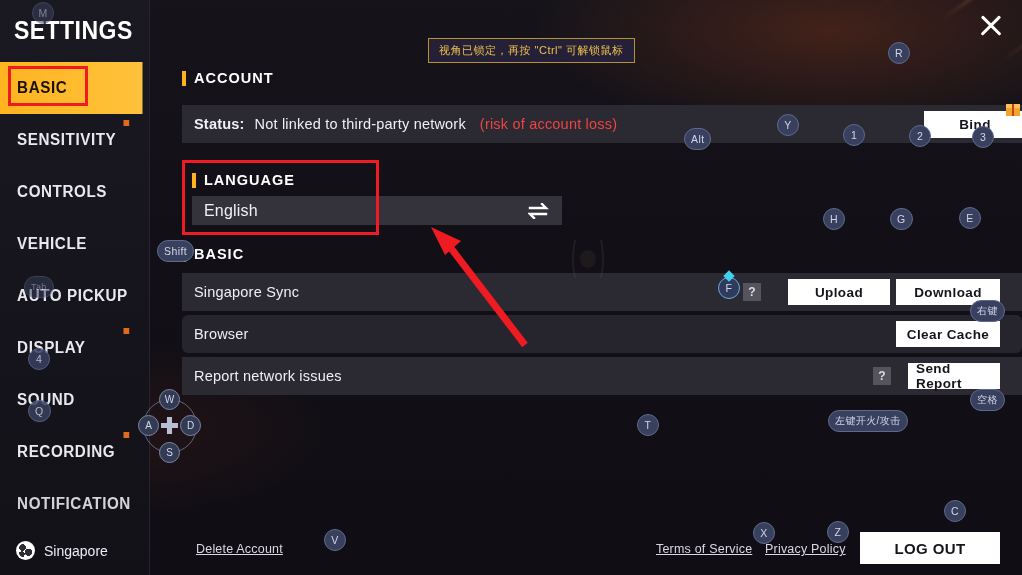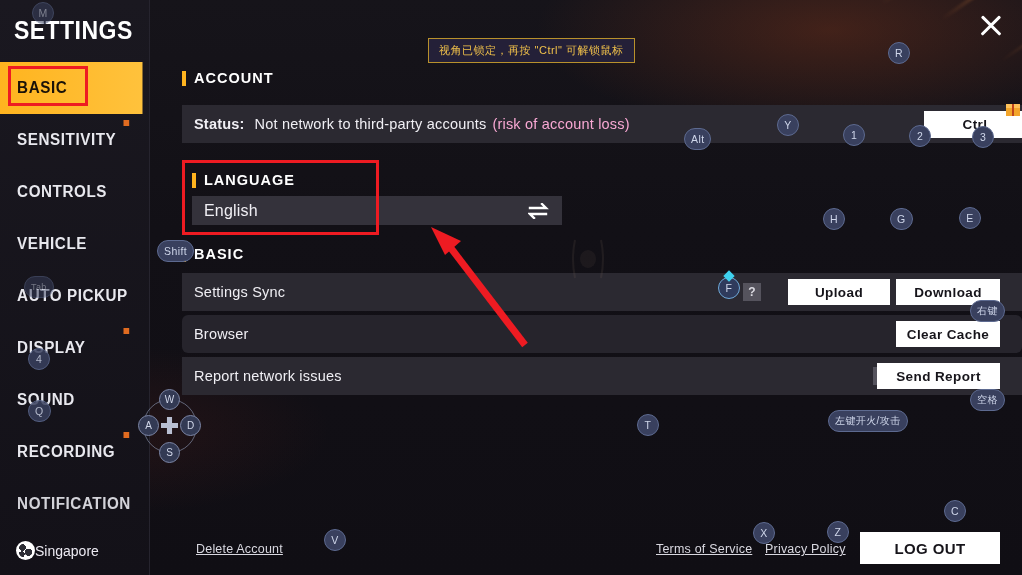--- a/index.html
+++ b/index.html
@@ -30,21 +30,21 @@
                  letter-spacing:.5px; color:#fff; font-stretch:condensed;
                  transform:scaleX(.92); transform-origin:left center; }
   .nav { position:absolute; top:62px; left:0; width:150px; }
   .nav-item { position:relative; height:52px; display:flex; align-items:center;
               padding-left:18px; font-size:16px; font-weight:600; letter-spacing:.6px;
               color:#e8e8ee; transform:scaleX(.95); transform-origin:left center; cursor:pointer; }
   .nav-item.active { background:linear-gradient(90deg,#ffb41f 0%,#ffc23c 100%); color:#1a1208; }
   .nav-item .dot { position:absolute; right:14px; top:6px; width:6px; height:6px; background:#e06b20; }
   .nav-sel-box { position:absolute; left:8px; top:66px; width:80px; height:40px;
                  border:3px solid #ee1b22; z-index:9; pointer-events:none; }
-  .region { position:absolute; left:16px; bottom:15px; display:flex; align-items:center; 
+  .region { position:absolute; left:16px; bottom:15px; display:flex; align-items:center; gap:9px;
             font-size:14px; color:#eceaf2; }
   .globe { width:19px; height:19px; border-radius:50%; background:#fff; position:relative; flex:0 0 auto; }
   .globe:before { content:""; position:absolute; inset:2px; border-radius:50%;
                   background:radial-gradient(circle at 30% 30%, #2d2d35 0 22%, transparent 23%),
                              radial-gradient(circle at 70% 62%, #2d2d35 0 26%, transparent 27%),
                              radial-gradient(circle at 25% 75%, #2d2d35 0 18%, transparent 19%),
                              #fff; }
 
   
   .content { position:absolute; left:150px; top:0; right:0; bottom:0; }
@@ -167,24 +167,24 @@
 
     <div class="tooltip">视角已锁定，再按 "Ctrl" 可解锁鼠标</div>
 
     <div class="sec-head" style="position:absolute;left:32px;top:70px;">
       <span class="bar"></span>
       <span>ACCOUNT</span>
     </div>
 
     <div class="row" style="position:absolute;left:32px;top:105px;width:840px;height:38px;">
       <span class="row-label" style="font-weight:600;">Status:</span>
-      <span class="row-label" style="margin-left:10px;">Not network to third-party accounts</span>
-      <span class="row-label" style="margin-left:6px;color:#f9a8d4;">(risk of account loss)</span>
+      <span class="row-label" style="margin-left:10px;">Not linked to third-party network</span>
+      <span class="row-label" style="margin-left:14px;color:#ef4444;">(risk of account loss)</span>
       <div class="btn" style="position:absolute;right:-4px;top:6px;width:102px;height:27px;">
-        <span>Ctrl</span>
+        <span>Bind</span>
         <span class="gift">
           <span class="b"></span>
             <span class="t"></span>
             <span class="r"></span>
         </span>
       </div>
     </div>
 
     <div class="sec-head" style="position:absolute;left:42px;top:172px;">
       <span class="bar"></span>
@@ -198,21 +198,21 @@
       </svg>
     </div>
     <div class="lang-box"></div>
 
     <div class="sec-head" style="position:absolute;left:32px;top:246px;">
       <span class="bar"></span>
       <span>BASIC</span>
     </div>
 
     <div class="row" style="position:absolute;left:32px;top:273px;width:840px;">
-      <span class="row-label">Settings Sync</span>
+      <span class="row-label">Singapore Sync</span>
       <div class="help" style="position:absolute;right:261px;top:10px;">
         <span>?</span>
       </div>
       <div class="btn" style="position:absolute;right:132px;top:6px;width:102px;">
         <span>Upload</span>
       </div>
       <div class="btn" style="position:absolute;right:22px;top:6px;width:104px;">
         <span>Download</span>
       </div>
     </div>
@@ -222,21 +222,21 @@
       <div class="btn" style="position:absolute;right:22px;top:6px;width:104px;">
         <span>Clear Cache</span>
       </div>
     </div>
 
     <div class="row" style="position:absolute;left:32px;top:357px;width:840px;">
       <span class="row-label">Report network issues</span>
       <div class="help" style="position:absolute;right:131px;top:10px;">
         <span>?</span>
       </div>
-      <div class="btn" style="position:absolute;right:22px;top:6px;width:123px;">
+      <div class="btn" style="position:absolute;right:22px;top:6px;width:92px;padding-left:8px;">
         <span>Send Report</span>
       </div>
     </div>
 
     <div class="deco">
       <svg width="46" height="46" viewBox="0 0 46 46">
         <ellipse cx="23" cy="23" rx="8" ry="9" fill="#6b5a50"></ellipse>
         <path d="M10 4 Q6 23 10 42 M36 4 Q40 23 36 42" stroke="#8a7464" stroke-width="2" fill="none"></path>
       </svg>
     </div>

